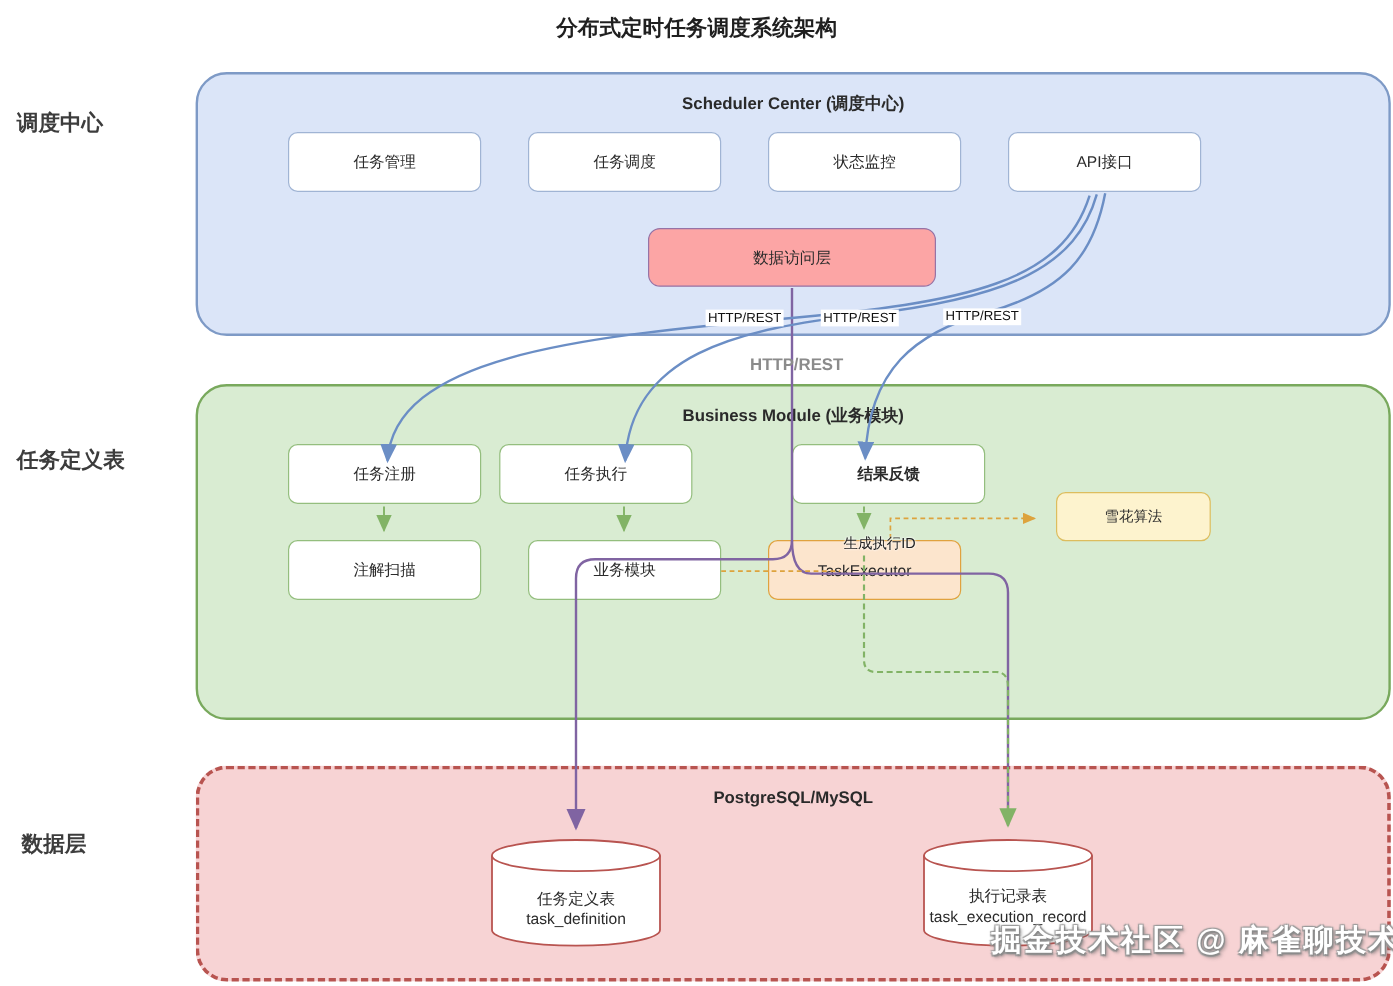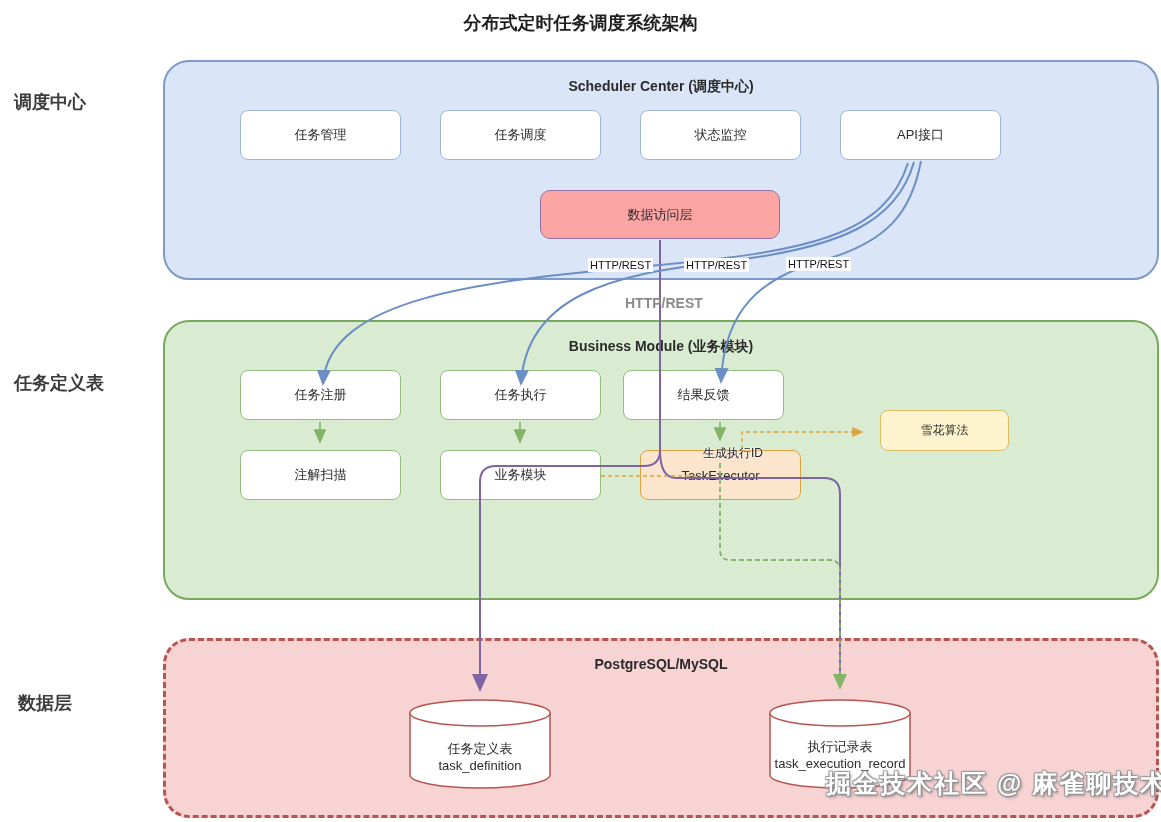--- a/index.html
+++ b/index.html
@@ -80,22 +80,22 @@
   <div class="container-title t-data">PostgreSQL/MySQL</div>
 
   <div class="node white-blue" style="left:240px; top:110px;">任务管理</div>
   <div class="node white-blue" style="left:440px; top:110px;">任务调度</div>
   <div class="node white-blue" style="left:640px; top:110px;">状态监控</div>
   <div class="node white-blue" style="left:840px; top:110px;">API接口</div>
 
   <div class="data-access">数据访问层</div>
 
   <div class="node white-green" style="left:240px; top:370px;">任务注册</div>
-  <div class="node white-green" style="left:440px; top:370px;">任务执行</div>
-  <div class="node white-green" style="left:623px; top:370px;">结果反馈</div>
+  <div class="node white-green" style="left:416px; top:370px;">任务执行</div>
+  <div class="node white-green" style="left:660px; top:370px;font-weight:bold;">结果反馈</div>
   <div class="node white-green" style="left:240px; top:450px;text-align:right;">注解扫描</div>
   <div class="node white-green" style="left:440px; top:450px;">业务模块</div>
   <div class="node orange" style="left:640px; top:450px;">TaskExecutor</div>
 
   <div class="snowflake">雪花算法</div>
 
   <svg class="connectors" width="1161" height="822" viewBox="0 0 1161 822">
     <defs>
       <marker id="arr-blue" markerWidth="9" markerHeight="8" refX="7" refY="3.5" orient="auto">
         <path d="M0,0 L8,3.5 L0,7 Z" fill="#6b8ec5"></path>

